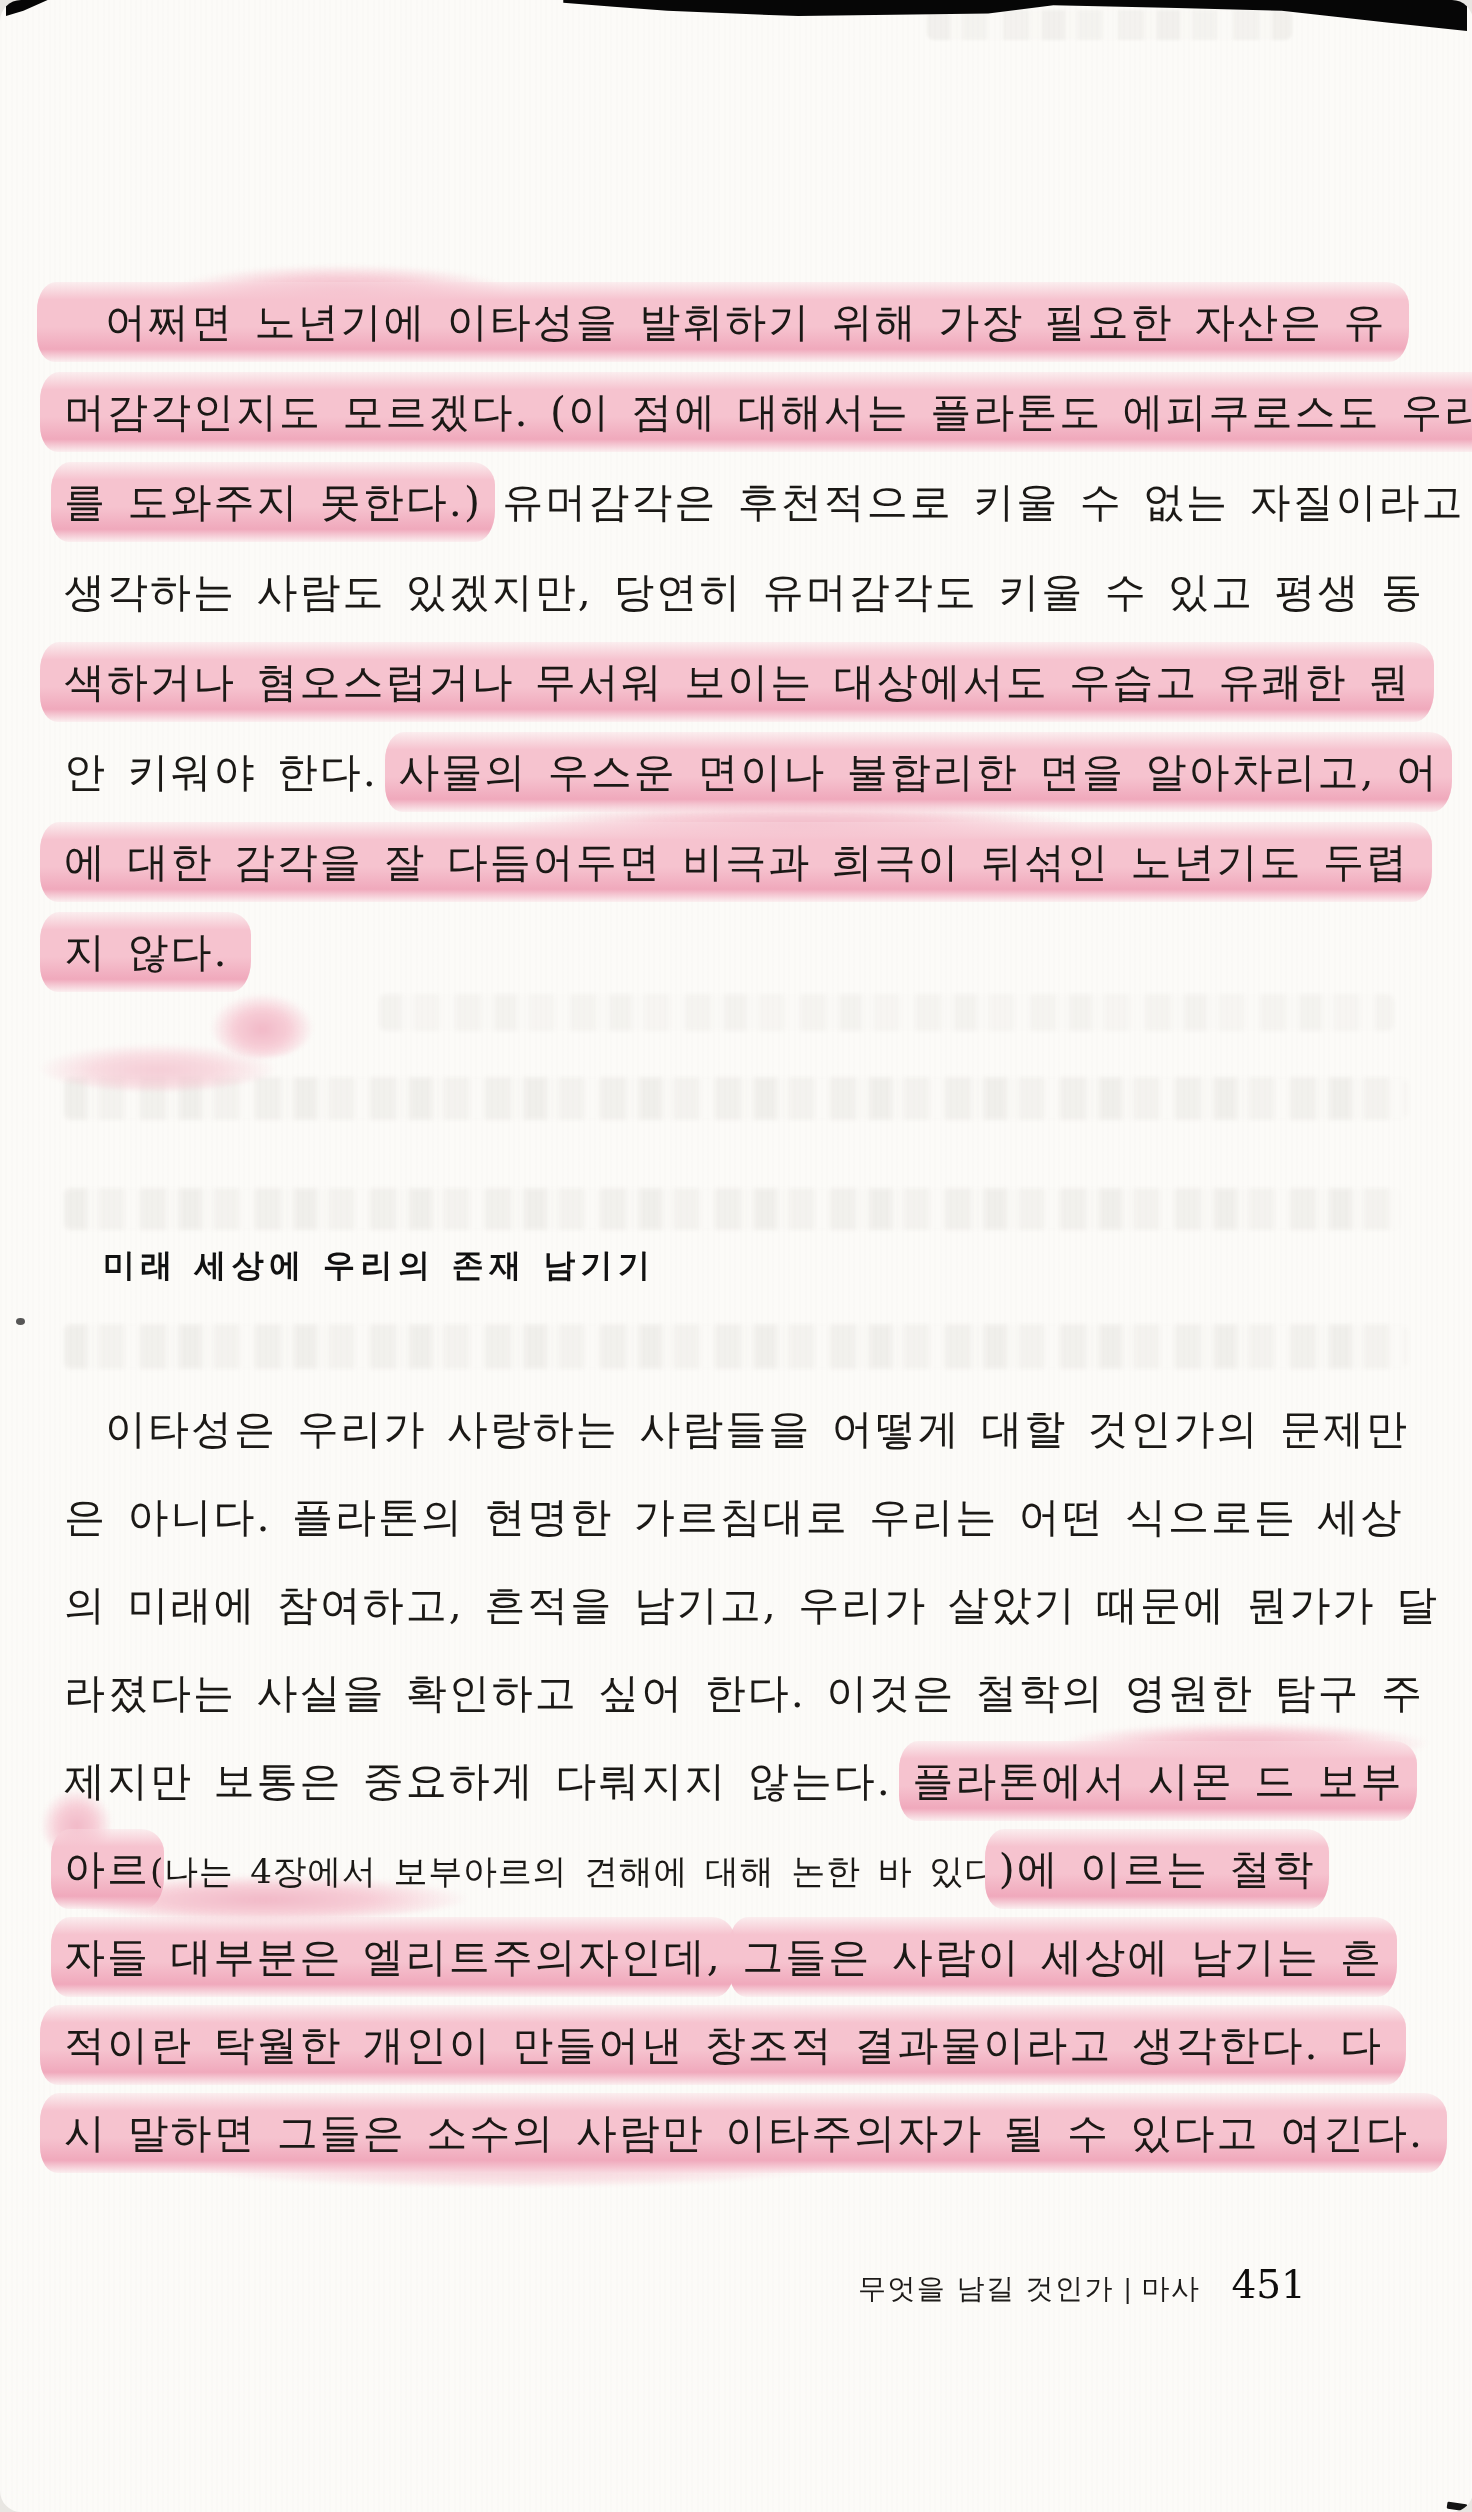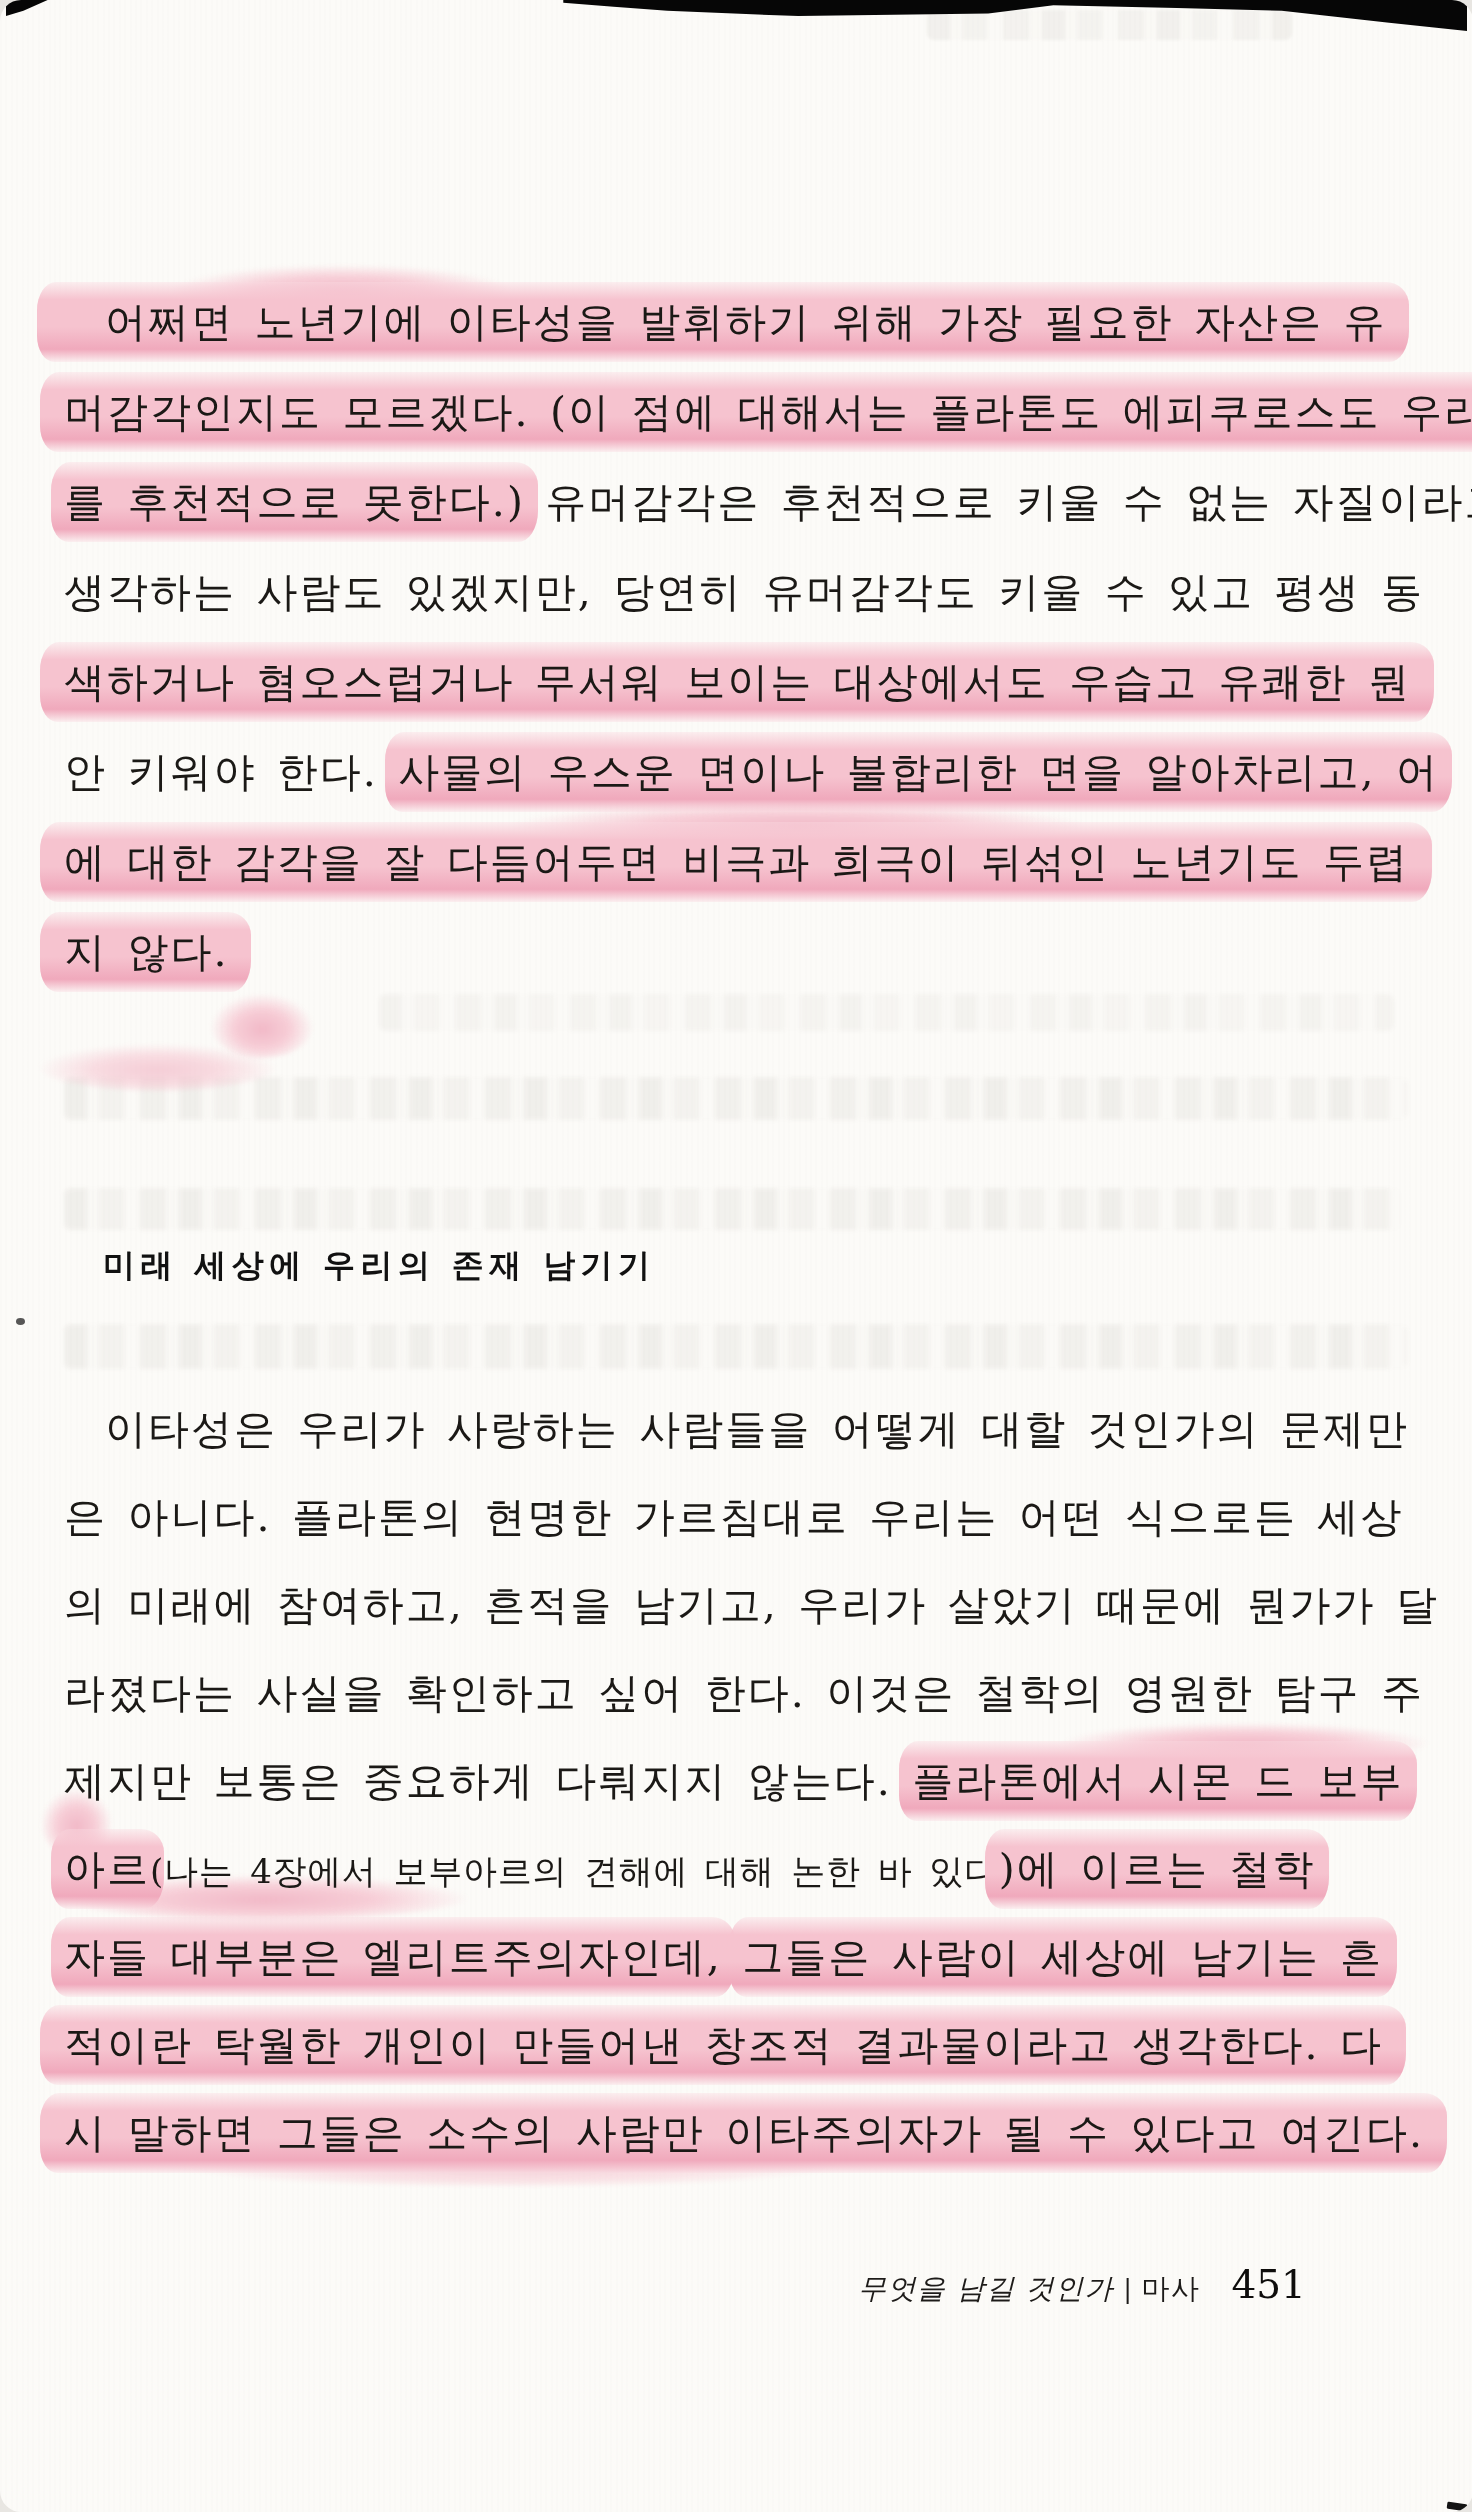--- a/index.html
+++ b/index.html
@@ -74,21 +74,21 @@
     position:absolute;left:103px;top:1244px;z-index:2;
     font-family:"DejaVu Sans", sans-serif;font-weight:bold;
     font-size:32px;letter-spacing:5.4px;color:#111;white-space:nowrap;
   }
 
   
   .footer{
     position:absolute;left:858px;top:2262px;z-index:2;
     display:flex;align-items:baseline;white-space:nowrap;
   }
-  .footer-title{font-size:28px;letter-spacing:1.4px;color:#1d1b19;font-style:italic;}
+  .footer-title{font-size:28px;letter-spacing:1.4px;color:#1d1b19;}
   .footer-sep{font-size:26px;margin:0 9.5px;color:#1d1b19;}
   .footer-author{font-size:28px;letter-spacing:1.4px;color:#1d1b19;}
   .footer-page{font-size:39px;font-weight:400;margin-left:31px;color:#0e0d0c;}
 </style>
 </head>
 <body>
 
 <div class="page">
 
   <svg class="top-edge" width="1473" height="47" viewBox="0 0 2176 70">
@@ -109,21 +109,21 @@
   <div class="smudge s3"></div>
   <div class="smudge s4"></div>
   <div class="smudge s5"></div>
   <div class="smudge s6"></div>
   <div class="smudge s7"></div>
   <div class="smudge s8"></div>
 
   <div class="para" id="p1">
       <div class="line indent band-full"><span class="hl">어쩌면 노년기에 이타성을 발휘하기 위해 가장 필요한 자산은 유</span></div>
       <div class="line band-full"><span class="hl">머감각인지도 모르겠다. (이 점에 대해서는 플라톤도 에피쿠로스도 우리</span></div>
-      <div class="line"><span class="hl">를 후천적으로 못한다.)</span><span> 유머감각은 후천적으로 키울 수 없는 자질이라고</span></div>
+      <div class="line"><span class="hl">를 도와주지 못한다.)</span><span> 유머감각은 후천적으로 키울 수 없는 자질이라고</span></div>
       <div class="line"><span>생각하는 사람도 있겠지만, 당연히 유머감각도 키울 수 있고 평생 동</span></div>
       <div class="line band-full"><span class="hl">색하거나 혐오스럽거나 무서워 보이는 대상에서도 우습고 유쾌한 뭔</span></div>
       <div class="line"><span>안 키워야 한다. </span><span class="hl">사물의 우스운 면이나 불합리한 면을 알아차리고, 어</span></div>
       <div class="line band-full"><span class="hl">에 대한 감각을 잘 다듬어두면 비극과 희극이 뒤섞인 노년기도 두렵</span></div>
       <div class="line band-full"><span class="hl">지 않다.</span></div>
     </div>
 
   <div class="heading">미래 세상에 우리의 존재 남기기</div>
 
   <div class="para" id="p2">

